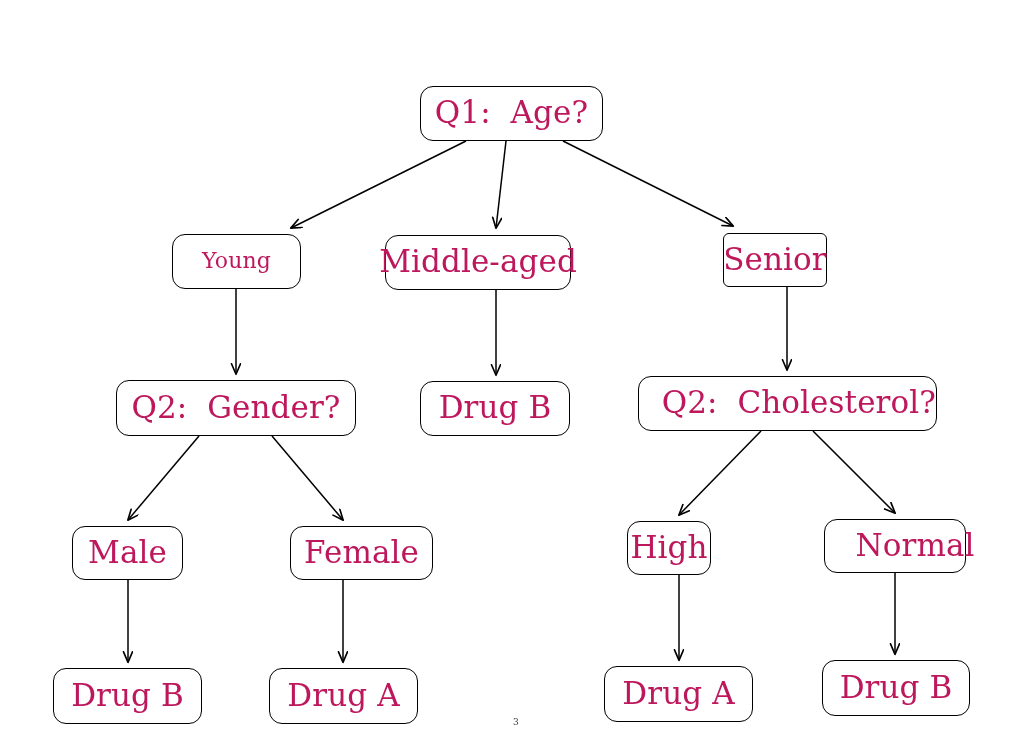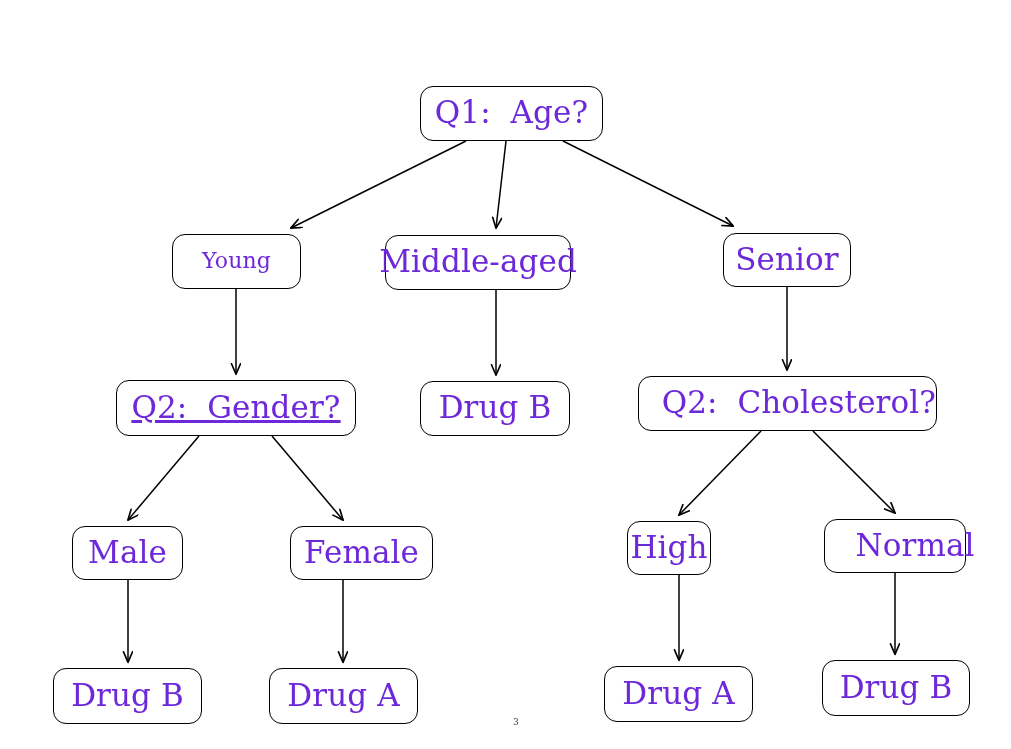--- a/index.html
+++ b/index.html
@@ -29,21 +29,21 @@
   .node {
     position: absolute;
     box-sizing: border-box;
     border: 1.4px solid #000000;
     border-radius: 13px;
     background: #ffffff;
     display: flex;
     align-items: center;
     justify-content: center;
     white-space: pre;
-    color: #6d28d9;
+    color: #be185d;
     line-height: 1;
     letter-spacing: 0.1px;
     z-index: 2;
   }
   .node-label {
     display: block;
     transform: translateY(-1px);
   }
   .page-number {
     position: absolute;
@@ -79,22 +79,22 @@
         <line x1="343" y1="580" x2="343" y2="662" marker-end="url(#arrowhead)"></line>
         <line x1="679" y1="575" x2="679" y2="660" marker-end="url(#arrowhead)"></line>
         <line x1="895" y1="573" x2="895" y2="654" marker-end="url(#arrowhead)"></line>
       </g>
   </svg>
 
   <div id="node-layer">
       <div class="node" style="left: 420px; top: 86px; width: 183px; height: 55px; font-size: 31px;"><span class="node-label">Q1:  Age?</span></div>
       <div class="node" style="left: 172px; top: 234px; width: 129px; height: 55px; font-size: 22px;"><span class="node-label">Young</span></div>
       <div class="node" style="left: 385px; top: 235px; width: 186px; height: 55px; font-size: 31px;"><span class="node-label">Middle-aged</span></div>
-      <div class="node" style="left: 723px; top: 233px; width: 128px; height: 54px; font-size: 31px;"><span class="node-label">Senior</span></div>
-      <div class="node" style="left: 116px; top: 380px; width: 240px; height: 56px; font-size: 31px; text-decoration: underline;"><span class="node-label">Q2:  Gender?</span></div>
+      <div class="node" style="left: 723px; top: 233px; width: 104px; height: 54px; font-size: 31px; border-radius: 6px;"><span class="node-label">Senior</span></div>
+      <div class="node" style="left: 116px; top: 380px; width: 240px; height: 56px; font-size: 31px;"><span class="node-label">Q2:  Gender?</span></div>
       <div class="node" style="left: 420px; top: 381px; width: 150px; height: 55px; font-size: 31px;"><span class="node-label">Drug B</span></div>
       <div class="node" style="left: 638px; top: 376px; width: 299px; height: 55px; font-size: 31px; justify-content: flex-end;"><span class="node-label">Q2:  Cholesterol?</span></div>
       <div class="node" style="left: 72px; top: 526px; width: 111px; height: 54px; font-size: 31px;"><span class="node-label">Male</span></div>
       <div class="node" style="left: 272px; top: 526px; width: 143px; height: 54px; font-size: 31px; margin-left: 18px;"><span class="node-label">Female</span></div>
       <div class="node" style="left: 627px; top: 521px; width: 84px; height: 54px; font-size: 31px;"><span class="node-label">High</span></div>
       <div class="node" style="left: 824px; top: 519px; width: 142px; height: 54px; font-size: 31px; padding-left: 40px;"><span class="node-label">Normal</span></div>
       <div class="node" style="left: 53px; top: 668px; width: 149px; height: 56px; font-size: 31px;"><span class="node-label">Drug B</span></div>
       <div class="node" style="left: 269px; top: 668px; width: 149px; height: 56px; font-size: 31px;"><span class="node-label">Drug A</span></div>
       <div class="node" style="left: 604px; top: 666px; width: 149px; height: 56px; font-size: 31px;"><span class="node-label">Drug A</span></div>
       <div class="node" style="left: 822px; top: 660px; width: 148px; height: 56px; font-size: 31px;"><span class="node-label">Drug B</span></div>

